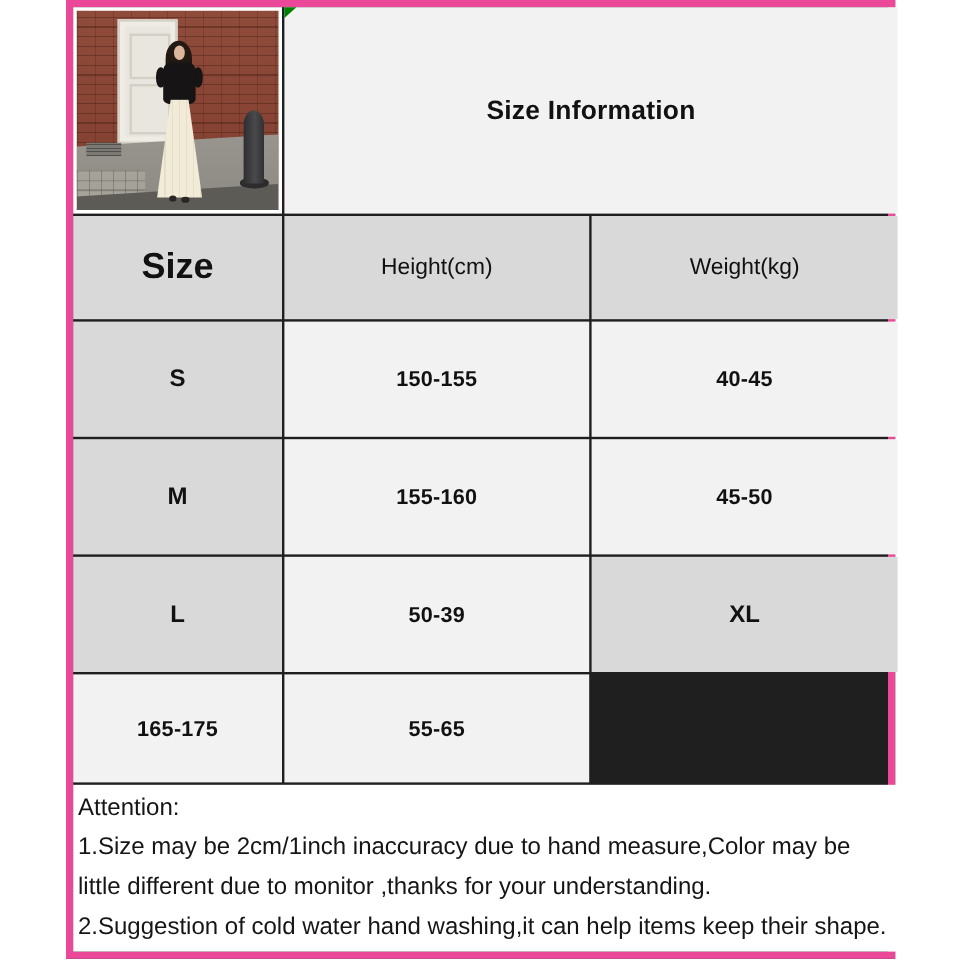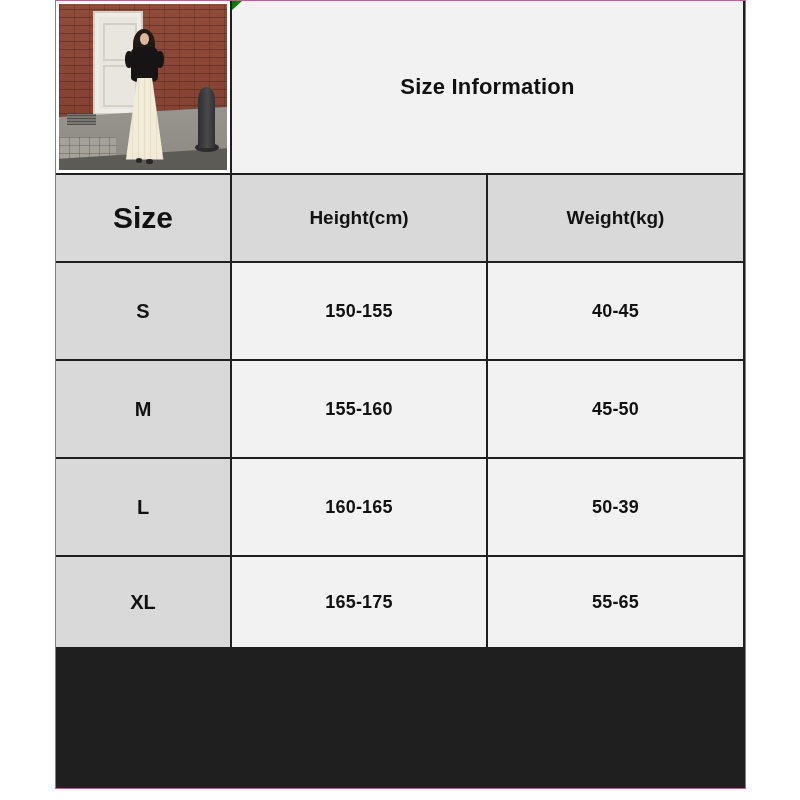--- a/index.html
+++ b/index.html
@@ -1,36 +1,36 @@
 <!DOCTYPE html>
 <html><head>
 <meta charset="utf-8">
 <style>
   html,body{margin:0;padding:0;background:#ffffff;}
   body{width:800px;height:800px;position:relative;font-family:"Liberation Sans",sans-serif;color:#111;}
 
   .size-sheet{
     position:absolute;left:55px;top:0;width:691px;box-sizing:border-box;
-    border:1px solid #ec4899;background:#1f1f1f;
+    border:6px solid #ec4899;background:#1f1f1f;
     display:grid;
     grid-template-columns:174px 254px 255px;
     grid-template-rows:172px 86px 96px 96px 96px 90px 139px;
     gap:2px;
   }
   .cell{background:#f2f2f2;display:flex;align-items:center;justify-content:center;box-sizing:border-box;}
   .cell.gray{background:#d9d9d9;}
 
   .photo-cell{background:#ffffff;padding:3px;display:block;}
   .title-cell{grid-column:2 / 4;position:relative;background:#f2f2f2;}
   .title-text{font-size:22px;font-weight:bold;letter-spacing:0.2px;}
   .corner-marker{position:absolute;top:0;left:0;width:0;height:0;
     border-top:9px solid #008000;border-right:10px solid transparent;}
 
   .hdr-size{font-size:30px;font-weight:bold;text-align:center;}
-  .hdr{font-size:19px;font-weight:bold;}
+  .hdr{font-size:19px;font-weight:normal;}
   .size-label{font-size:20px;font-weight:bold;}
   .val{font-size:18px;font-weight:bold;letter-spacing:0.2px;}
 
   .attention-cell{grid-column:1 / 4;background:#ffffff;align-items:flex-start;justify-content:flex-start;
     flex-direction:column;display:flex;padding:3px 8px 0 4px;}
   .attention-cell p{margin:0;font-size:20px;line-height:33px;font-weight:400;color:#151515;}
 
   
   .photo{position:relative;width:100%;height:100%;overflow:hidden;background:#8d4a3a;}
   .ph-wall{position:absolute;inset:0;
@@ -134,30 +134,32 @@
     <span class="val">155-160</span>
   </div>
   <div class="cell">
     <span class="val">45-50</span>
   </div>
 
   <div class="cell gray">
     <span class="size-label">L</span>
   </div>
   <div class="cell">
-    <span class="val">160-165</span>
-  </div>
-  <div class="cell">
     <span class="val">50-39</span>
   </div>
 
   <div class="cell gray">
     <span class="size-label">XL</span>
   </div>
   <div class="cell">
     <span class="val">165-175</span>
   </div>
   <div class="cell">
     <span class="val">55-65</span>
   </div>
 
+  <div class="attention-cell">
+    <p>Attention:</p>
+    <p>1.Size may be 2cm/1inch inaccuracy due to hand measure,Color may be little different due to monitor ,thanks for your understanding.</p>
+    <p>2.Suggestion of cold water hand washing,it can help items keep their shape.</p>
+  </div>
 
 </div>
 
 </body></html>

